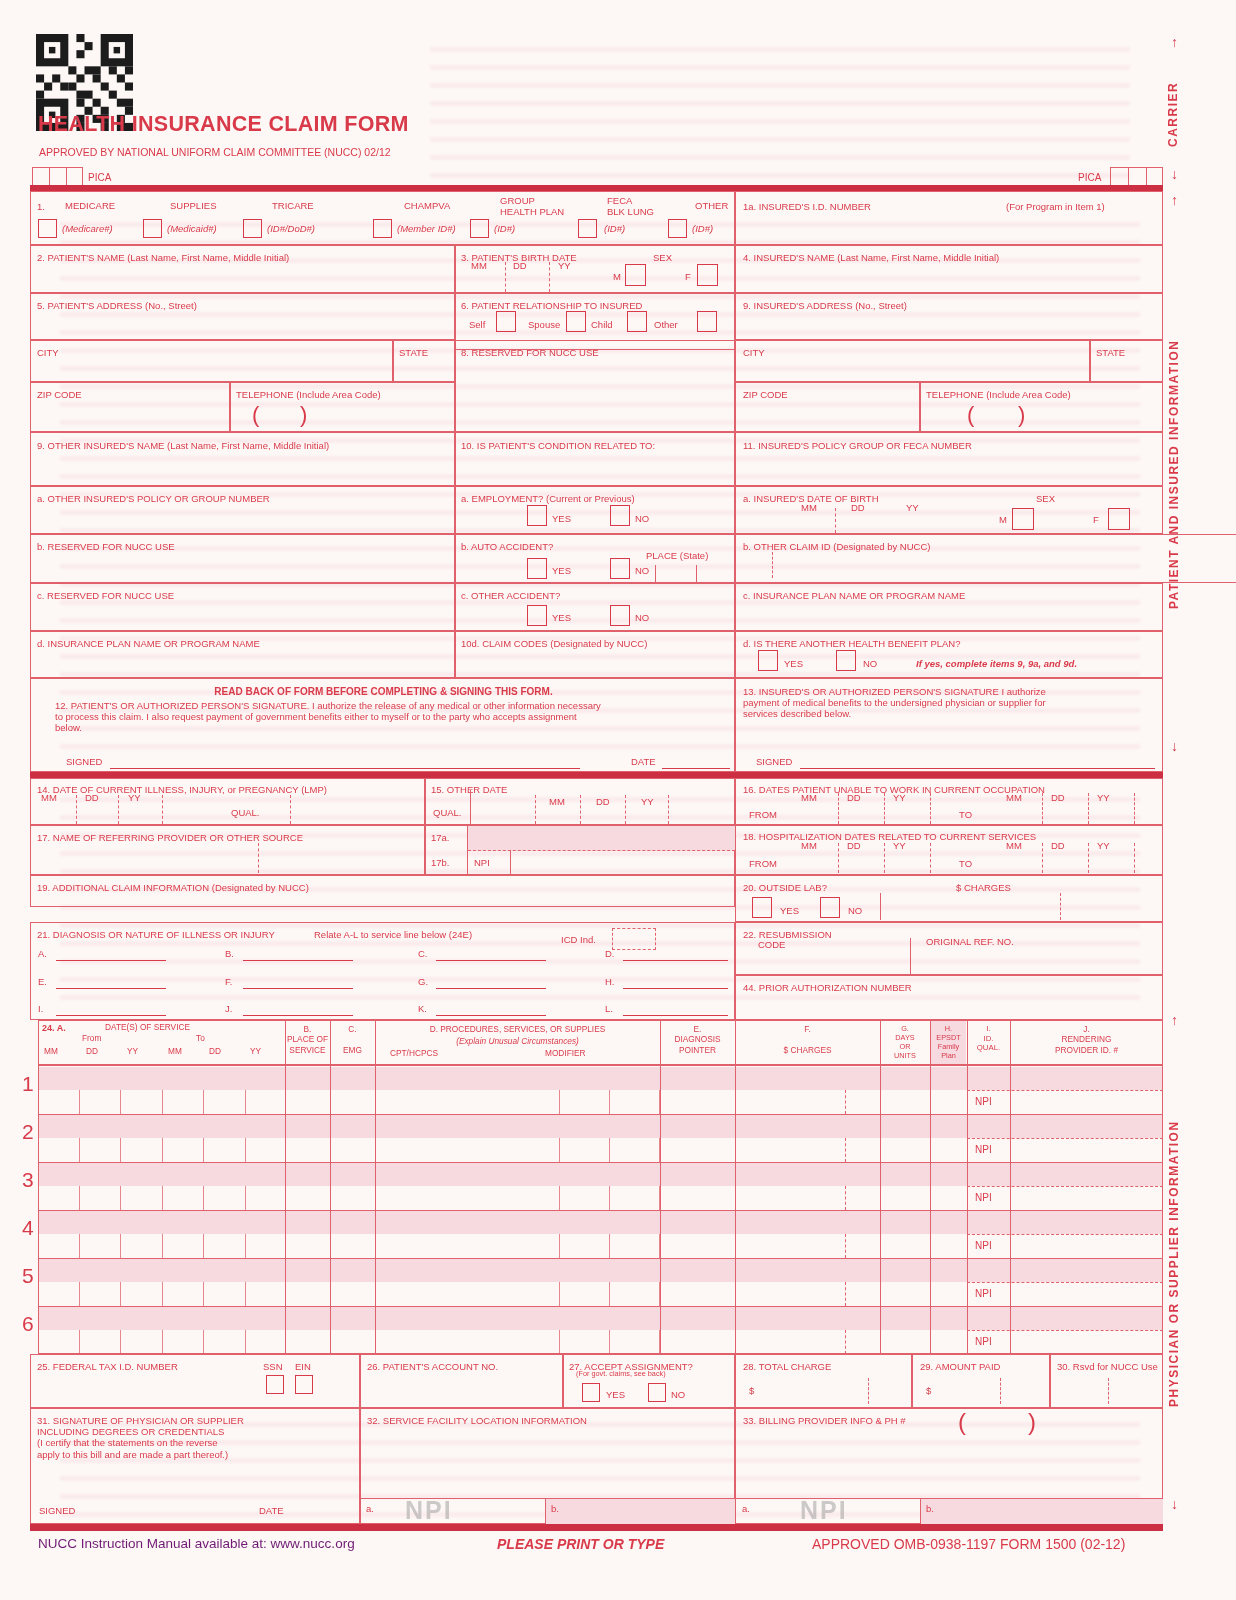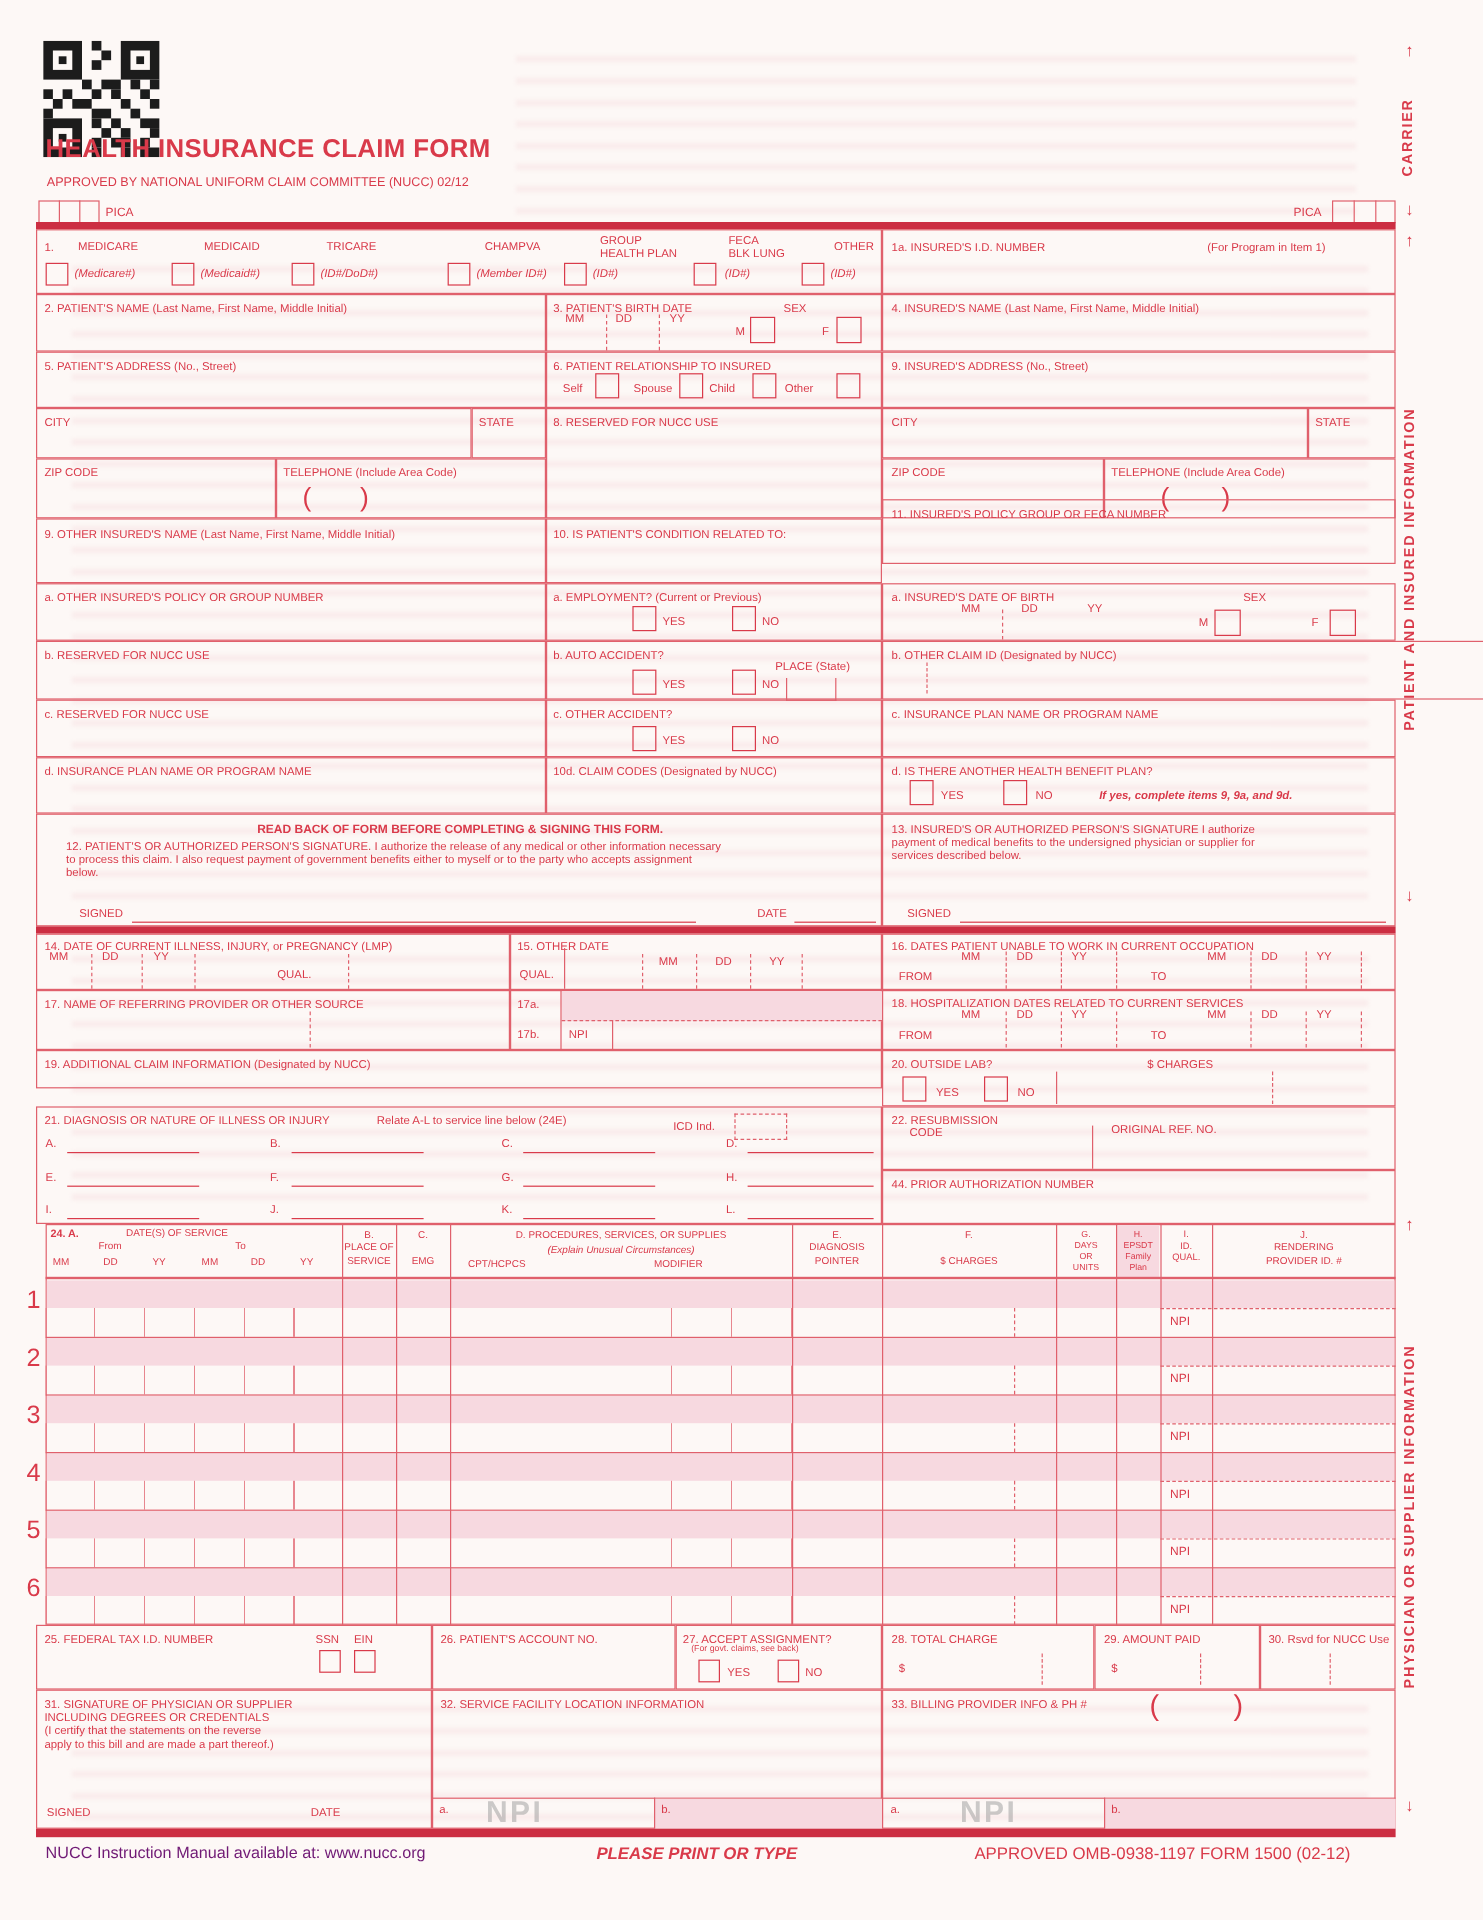--- a/index.html
+++ b/index.html
@@ -109,21 +109,21 @@
   <div class="ar" style="left:1171px;top:1012px">↑</div>
   <div class="vt" style="left:1167px;top:1034px;height:460px">PHYSICIAN OR SUPPLIER INFORMATION</div>
   <div class="ar" style="left:1171px;top:1496px">↓</div>
 
   <div class="bar" style="left:30px;top:185px;width:1133px;height:6px"></div>
 
   <div class="cell" style="left:30px;top:191px;width:705px;height:54px">
     <span class="L" style="left:6px;top:9px">1.</span>
   </div>
   <div class="L" style="left:65px;top:200px">MEDICARE</div>
-  <div class="L" style="left:170px;top:200px">MEDICAID</div>
+  <div class="L" style="left:170px;top:200px">SUPPLIES</div>
   <div class="L" style="left:272px;top:200px">TRICARE</div>
   <div class="L" style="left:404px;top:200px">CHAMPVA</div>
   <div class="L" style="left:500px;top:195px">GROUP
 HEALTH PLAN</div>
   <div class="L" style="left:607px;top:195px">FECA
 BLK LUNG</div>
   <div class="L" style="left:695px;top:200px">OTHER</div>
   <div class="cb" style="left:38px;top:219px"></div>
   <div class="cb" style="left:143px;top:219px"></div>
   <div class="cb" style="left:243px;top:219px"></div>
@@ -160,21 +160,21 @@
   <div class="cb" style="left:697px;top:264px;width:21px;height:22px"></div>
   <div class="dv" style="left:505px;top:262px;height:30px"></div>
   <div class="dv" style="left:549px;top:262px;height:30px"></div>
   <div class="cell" style="left:735px;top:245px;width:428px;height:48px">
     <span class="L" style="left:7px;top:6px">4. INSURED'S NAME (Last Name, First Name, Middle Initial)</span>
   </div>
 
   <div class="cell" style="left:30px;top:293px;width:425px;height:47px">
     <span class="L" style="left:6px;top:6px">5. PATIENT'S ADDRESS (No., Street)</span>
   </div>
-  <div class="cell" style="left:455px;top:293px;width:280px;height:47px">
+  <div class="cell" style="left:455px;top:293px;width:280px;height:57px">
     <span class="L" style="left:5px;top:6px">6. PATIENT RELATIONSHIP TO INSURED</span>
     <span class="L" style="left:13px;top:25px">Self</span>
     <span class="L" style="left:72px;top:25px">Spouse</span>
     <span class="L" style="left:135px;top:25px">Child</span>
     <span class="L" style="left:198px;top:25px">Other</span>
   </div>
   <div class="cb" style="left:496px;top:311px;width:20px;height:21px"></div>
   <div class="cb" style="left:566px;top:311px;width:20px;height:21px"></div>
   <div class="cb" style="left:627px;top:311px;width:20px;height:21px"></div>
   <div class="cb" style="left:697px;top:311px;width:20px;height:21px"></div>
@@ -214,21 +214,21 @@
   </div>
   <span class="paren" style="left:967px;top:402px">(</span>
   <span class="paren" style="left:1018px;top:402px">)</span>
 
   <div class="cell" style="left:30px;top:432px;width:425px;height:54px">
     <span class="L" style="left:6px;top:7px">9. OTHER INSURED'S NAME (Last Name, First Name, Middle Initial)</span>
   </div>
   <div class="cell" style="left:455px;top:432px;width:280px;height:54px">
     <span class="L" style="left:5px;top:7px">10. IS PATIENT'S CONDITION RELATED TO:</span>
   </div>
-  <div class="cell" style="left:735px;top:416px;width:428px;height:54px">
+  <div class="cell" style="left:735px;top:432px;width:428px;height:54px">
     <span class="L" style="left:7px;top:7px">11. INSURED'S POLICY GROUP OR FECA NUMBER</span>
   </div>
 
   <div class="cell" style="left:30px;top:486px;width:425px;height:48px">
     <span class="L" style="left:6px;top:6px">a. OTHER INSURED'S POLICY OR GROUP NUMBER</span>
   </div>
   <div class="cell" style="left:455px;top:486px;width:280px;height:48px">
     <span class="L" style="left:5px;top:6px">a. EMPLOYMENT? (Current or Previous)</span>
     <span class="L" style="left:96px;top:26px">YES</span>
     <span class="L" style="left:179px;top:26px">NO</span>

